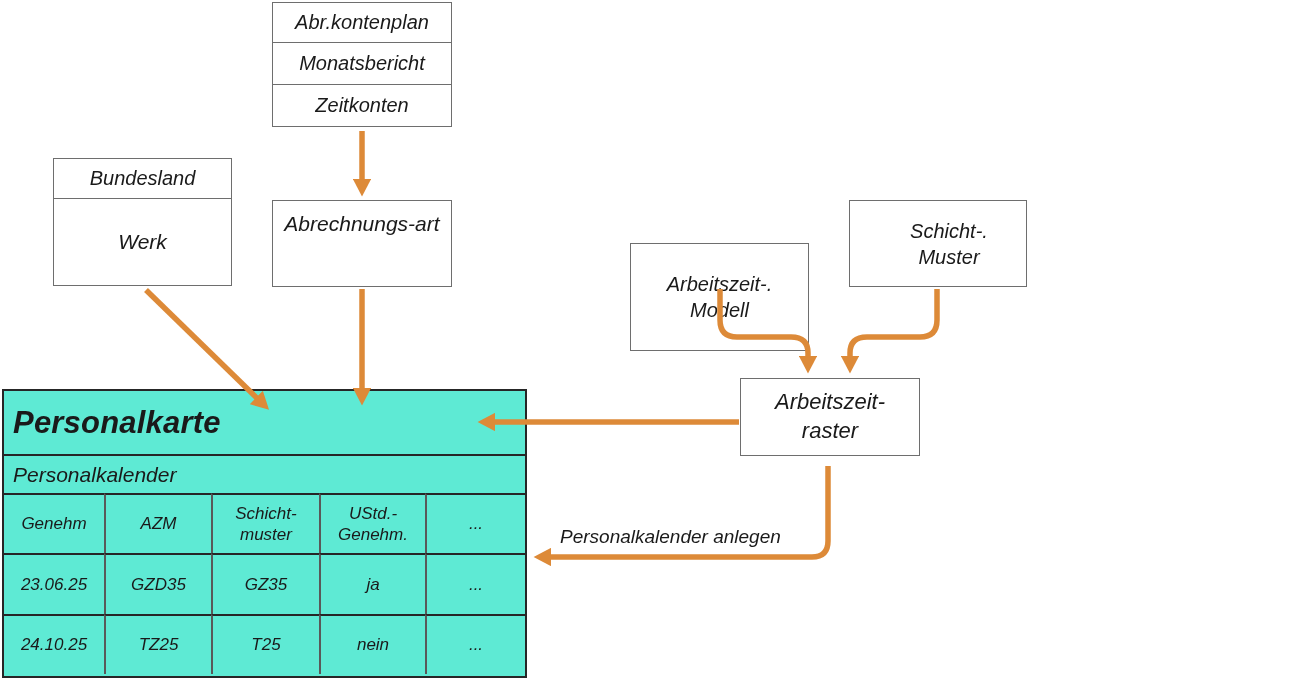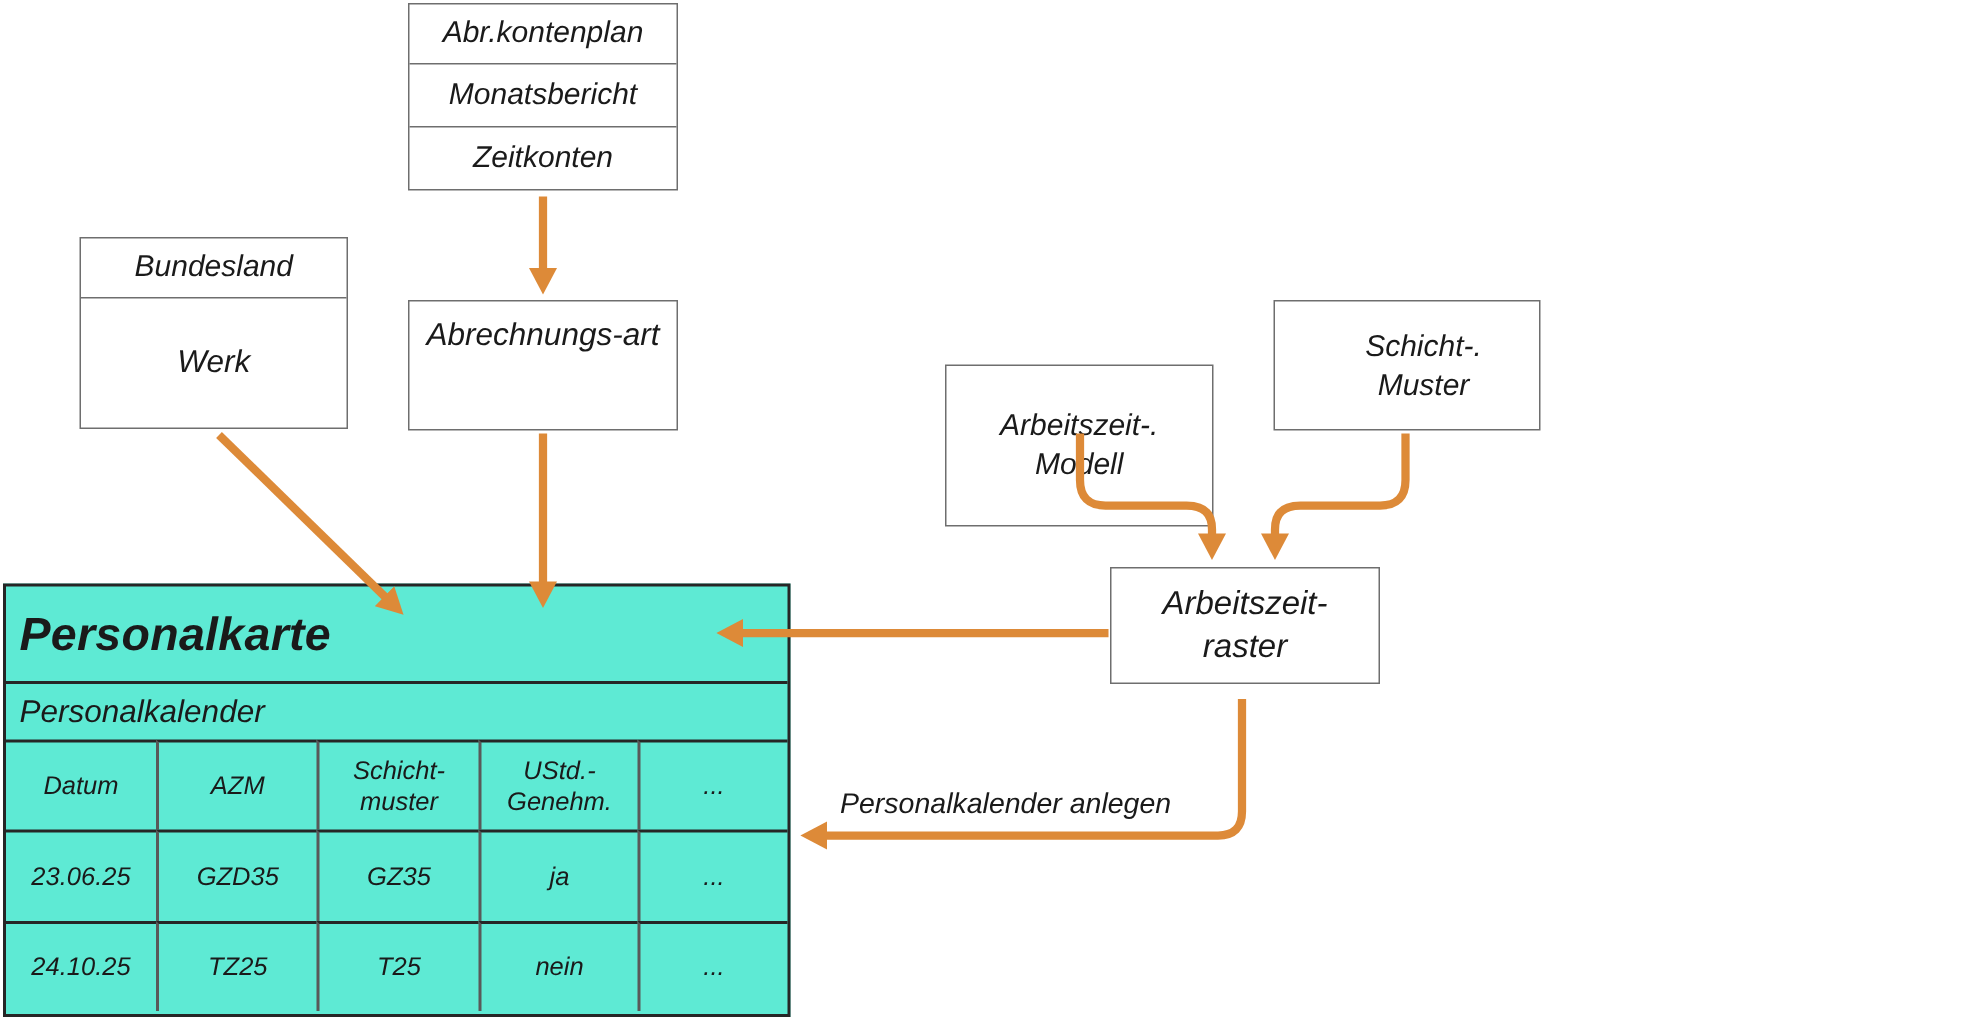--- a/index.html
+++ b/index.html
@@ -105,21 +105,21 @@
   </div>
 
   <div class="pk">
     <div class="pk-title-row">
       <span>Personalkarte</span>
     </div>
     <div class="pk-sub-row">
       <span>Personalkalender</span>
     </div>
     <div class="pk-grid">
-      <div class="pre">Datum</div>
+      <div class="pre">Genehm</div>
       <div class="pre">AZM</div>
       <div class="pre">Schicht-
 muster</div>
       <div class="pre">UStd.-
 Genehm.</div>
       <div class="pre">...</div>
 
       <div>23.06.25</div>
       <div>GZD35</div>
       <div>GZ35</div>

